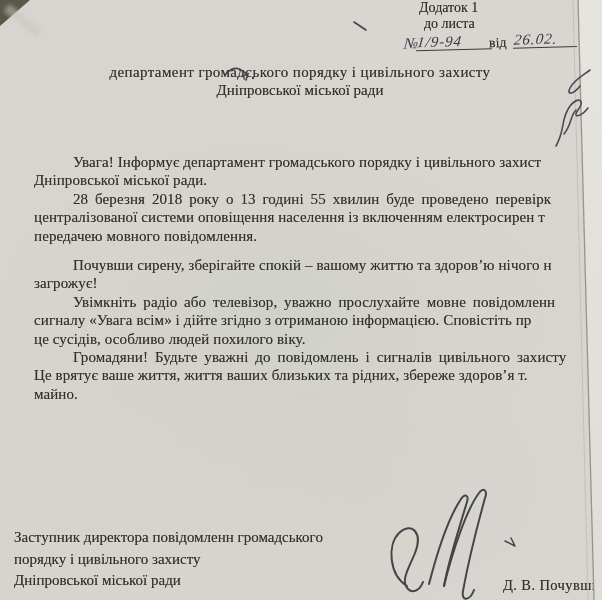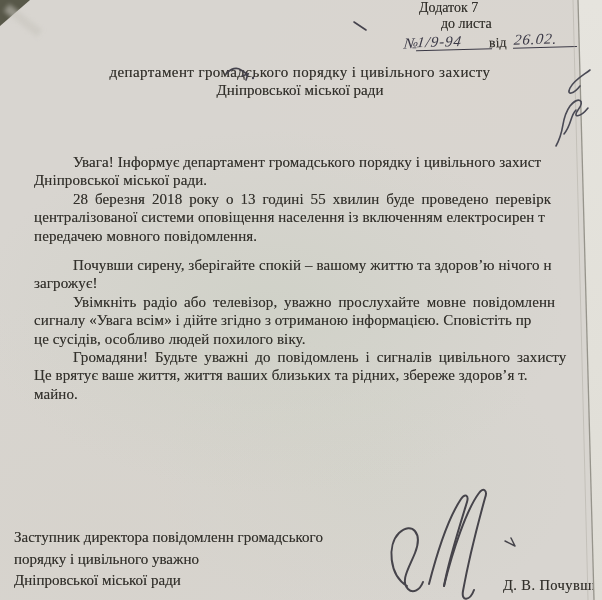--- a/index.html
+++ b/index.html
@@ -20,21 +20,21 @@
   .corner2{position:absolute;left:2px;top:16px;width:42px;height:9px;background:#c8c5be;
     opacity:.55;transform:rotate(38deg);filter:blur(2px);}
   
   .under-strip{position:absolute;left:0;top:0;width:602px;height:600px;
     background:linear-gradient(180deg,#e6e4de 0%,#e2e0d9 60%,#dfddd6 100%);
     clip-path:polygon(578px 0,602px 0,602px 600px,594px 600px);z-index:3;}
   .edge-svg{position:absolute;left:0;top:0;z-index:4;}
   
   .annex{position:absolute;left:403px;top:0;width:195px;font-size:14px;line-height:15px;z-index:2;}
   .annex .a1{margin-left:16px;}
-  .annex .a2{margin-left:38px;margin-top:1px;}
+  .annex .a2{margin-left:21px;margin-top:1px;}
   .numrow{position:relative;height:22px;margin-top:3px;transform:rotate(-1.5deg);}
   .hw{font-style:italic;color:#3a3845;letter-spacing:1px;font-size:15px;
       transform:skewX(-8deg);display:inline-block;text-shadow:none;}
   .numrow .no-sign{position:absolute;left:1px;top:0;}
   .numrow .no-val{position:absolute;left:14px;top:-1px;min-width:76px;border-bottom:1.4px solid #3a3845;}
   .numrow .vid{position:absolute;left:86px;top:1px;font-size:14px;}
   .numrow .dt{position:absolute;left:111px;top:-1px;min-width:64px;border-bottom:1.4px solid #3a3845;}
   
   .title{position:absolute;left:40px;top:64px;width:520px;text-align:center;font-size:15px;line-height:17.5px;z-index:2;}
   .title .t2{letter-spacing:.4px;}
@@ -65,21 +65,21 @@
   </svg>
   <svg class="hwb-svg" width="56" height="96" viewBox="0 0 56 96">
     <g fill="none" stroke="#4a4a55" stroke-width="1.6" stroke-linecap="round">
       <path d="M44,12 C36,18 28,22 24,30 C20,38 28,36 34,28"></path>
       <path d="M10,88 C20,70 14,62 24,48 C32,38 40,42 32,52 C26,60 34,60 42,50"></path>
       <path d="M18,76 C26,66 24,58 30,52"></path>
     </g>
   </svg>
 
   <div class="annex typed">
-    <div class="a1">Додаток 7</div>
+    <div class="a1">Додаток 1</div>
     <div class="a2">до листа</div>
     <div class="numrow">
       <span class="hw no-sign">№</span>
       <span class="hw no-val">1/9-94</span>
       <span class="vid typed">від</span>
       <span class="hw dt">26.02.</span>
     </div>
   </div>
   <svg class="mark-svg" style="left:350px;top:18px" width="22" height="16">
     <path d="M4,4 L16,12" fill="none" stroke="#44424c" stroke-width="1.6" stroke-linecap="round"></path>
@@ -108,21 +108,21 @@
       <div class="bline ind wide">Увімкніть радіо або телевізор, уважно прослухайте мовне повідомленн</div>
       <div class="bline">сигналу «Увага всім» і дійте згідно з отриманою інформацією. Сповістіть пр</div>
       <div class="bline">це сусідів, особливо людей похилого віку.</div>
       <div class="bline ind wide">Громадяни! Будьте уважні до повідомлень і сигналів цивільного захисту</div>
       <div class="bline">Це врятує ваше життя, життя ваших близьких та рідних, збереже здоров’я т.</div>
       <div class="bline">майно.</div>
     </div>
 
   <div class="sig-block typed">
       <div>Заступник директора повідомленн громадського</div>
-      <div>порядку і цивільного уважно</div>
+      <div>порядку і цивільного захисту</div>
       <div>Дніпровської міської ради</div>
     </div>
   <div class="sig-name typed">Д. В. Почувши</div>
   <svg class="sig-svg" width="155" height="120" viewBox="0 0 155 120">
     <g fill="none" stroke="#3a3840" stroke-width="2" stroke-linecap="round" opacity="0.92">
       <path d="M22,103 C4,92 2,62 14,50 C27,38 38,50 30,70 C24,85 15,98 23,106 C28,111 35,107 38,99"></path>
       <path d="M44,101 C52,70 64,34 76,16 C80,10 84,12 82,19 C74,45 63,80 59,103"></path>
       <path d="M59,103 C68,66 82,26 94,10 C98,4 103,7 100,15 C92,44 82,86 78,108 C76,119 85,118 89,107"></path>
       <path d="M120,58 L130,63 M130,63 L126,55" stroke-width="1.5"></path>
     </g>

